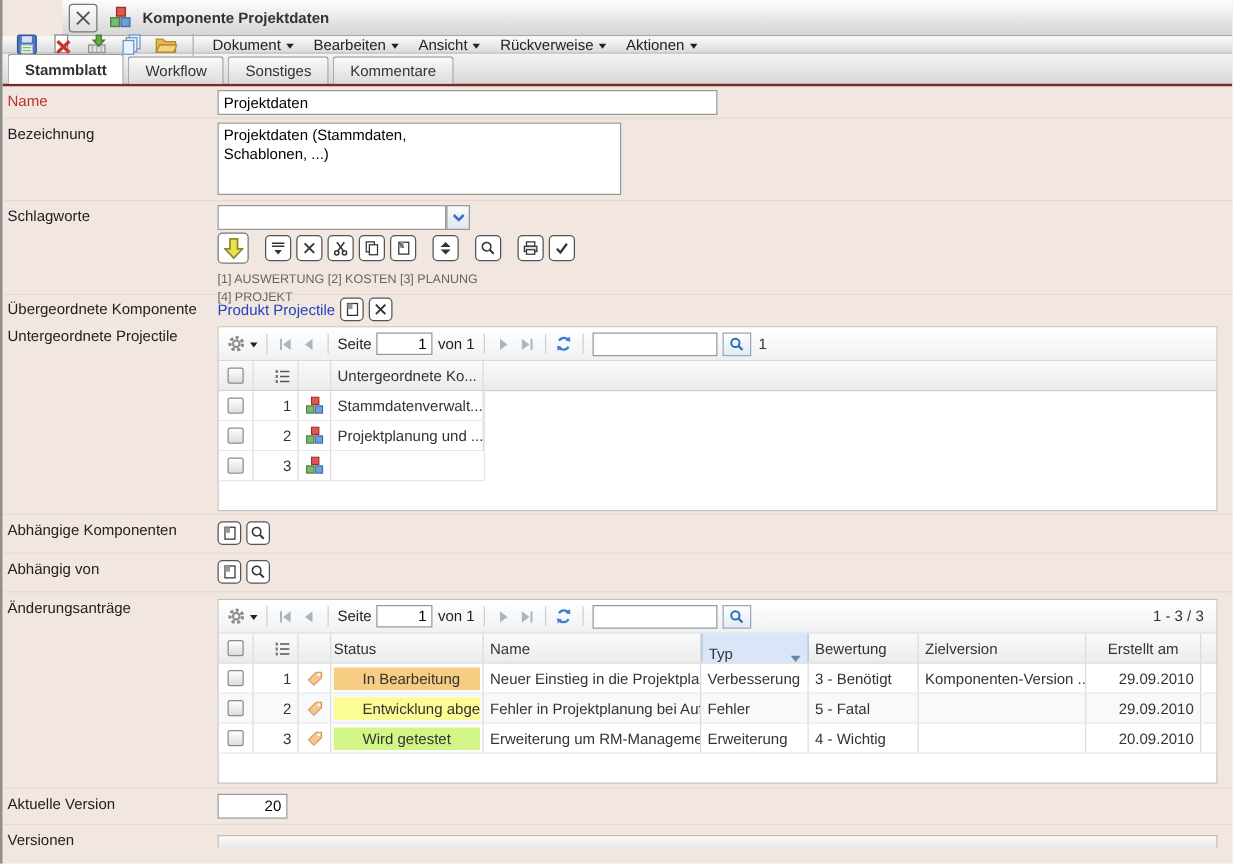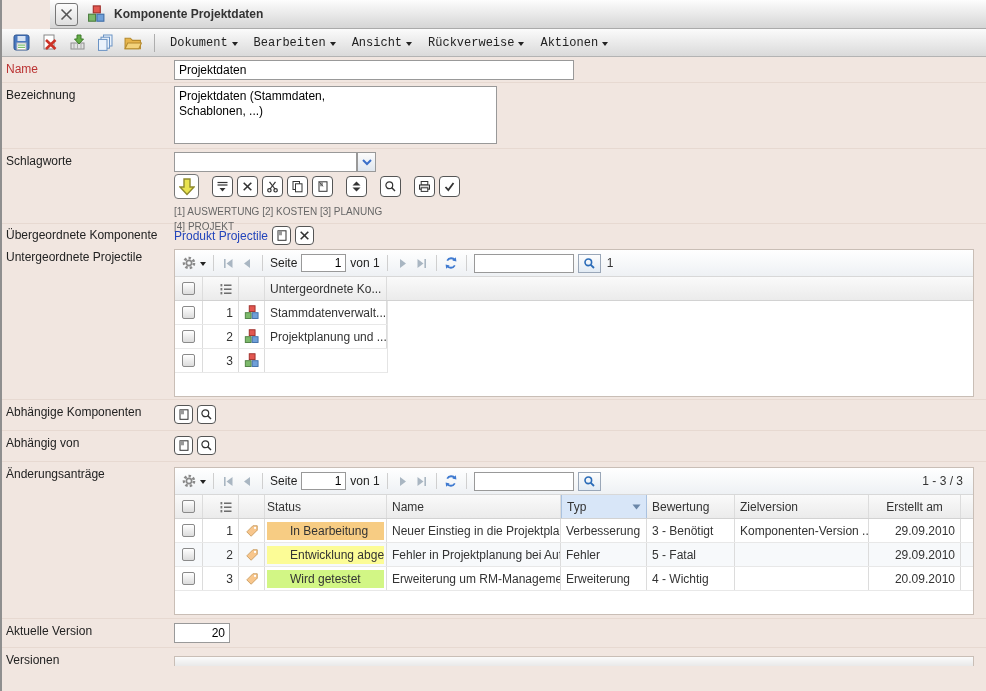--- a/index.html
+++ b/index.html
@@ -5,21 +5,21 @@
   * { margin:0; padding:0; box-sizing:border-box; }
   body { width:986px; height:691px; font-family:"Liberation Sans","DejaVu Sans",sans-serif; font-size:12px; color:#222; }
   .app { position:relative; width:986px; height:691px; overflow:hidden; background:#f1e6e0; border-left:2px solid #8f8f8f; }
 
   
   .titlebar { height:29px; background:linear-gradient(#fdfdfd,#d5d5d5); border-bottom:1px solid #aaa; display:flex; align-items:center; gap:9px; padding:0 5px;margin-left:48px; }
   .close-btn { width:23px; height:23px; border:1px solid #777; border-radius:3px; background:linear-gradient(#fcfcfc,#dedede); display:flex; align-items:center; justify-content:center; cursor:pointer; }
   .title { font-weight:bold; color:#333; }
 
   
-  .toolbar { height:28px; background:linear-gradient(#fbfbfb,#dadada); border-bottom:1px solid #b3b3b3; display:flex; align-items:center; padding:0 9px; gap:8px;font-family:Liberation Mono, monospace; }
+  .toolbar { height:14px; background:linear-gradient(#fbfbfb,#dadada); border-bottom:1px solid #b3b3b3; display:flex; align-items:center; padding:0 9px; gap:8px; }
   .tbtn { display:flex; align-items:center; justify-content:center; width:20px; height:20px; cursor:pointer; }
   .tb-sep { width:1px; height:18px; background:#aeaeae; margin:0 3px; }
   .menu-item { display:flex; align-items:center; gap:4px; padding:3px 4px; cursor:pointer; }
   .caret { width:0; height:0; border-left:3.5px solid transparent; border-right:3.5px solid transparent; border-top:4px solid #222; margin-top:2px; }
 
   
   .tabstrip { height:26px; background:linear-gradient(#f4f4f4,#d8d8d8); border-bottom:2px solid #7a2a26; display:flex; align-items:flex-end; padding-left:4px; gap:3px; }
   .tab { height:22px; padding:0 13px; display:flex; align-items:center; border:1px solid #999; border-bottom:none; border-radius:3px 3px 0 0; background:linear-gradient(#fafafa,#dcdcdc); color:#333; cursor:pointer; }
   .tab.active { height:24px; background:#fff; font-weight:bold; }
 
@@ -63,21 +63,21 @@
   .gc.fill { flex:1; border-right:none; }
   .grow { height:24px; display:flex; border-bottom:1px solid #e8e8e8; background:#fff; cursor:pointer; }
   .grow.alt { background:#f7f9fb; }
   .c-cb { width:28px; flex:0 0 28px; justify-content:center; }
   .c-num { width:36px; flex:0 0 36px; justify-content:flex-end; }
   .c-ico { width:26px; flex:0 0 26px; justify-content:center; }
   .c-sub { width:122px; flex:0 0 122px; }
   .c-status { width:122px; flex:0 0 122px; padding:0 2px; }
   .c-name { width:174px; flex:0 0 174px; }
   .c-typ { width:86px; flex:0 0 86px; }
-  .c-typ.sorted { background:#d8e6f8; border-left:1px solid #aac2e0; border-right:1px solid #aac2e0; justify-content:space-between; }
+  .c-typ.sorted { background:#d8e6f8; border-left:1px solid #aac2e0; border-right:1px solid #aac2e0; justify-content:space-between;align-items:flex-end; }
   .c-bew { width:88px; flex:0 0 88px; }
   .c-ziel { width:134px; flex:0 0 134px; }
   .c-date { width:92px; flex:0 0 92px; justify-content:flex-end; }
   .ghead .c-date { justify-content:center; }
   .c-tail { width:12px; flex:0 0 12px; border-right:none; }
   .status-badge { width:100%; padding:2px 23px; overflow:hidden; white-space:nowrap; }
   .cb { width:13px; height:13px; border:1px solid #8a8a8a; border-radius:2px; background:linear-gradient(#ffffff,#dcdcdc); cursor:pointer; }
 
   .ver-input { width:56px; height:20px; text-align:right; padding-right:12px; }
   .bottom-strip { width:800px; height:10px; background:linear-gradient(#fbfbfb,#e9e9e9); border:1px solid #c9beb6; border-bottom:none; }
@@ -157,20 +157,34 @@
     <div class="menu-item">
       <span>Rückverweise</span>
       <span class="caret"></span>
     </div>
     <div class="menu-item">
       <span>Aktionen</span>
       <span class="caret"></span>
     </div>
   </div>
 
+  <div class="tabstrip">
+    <div class="tab active">
+        <span>Stammblatt</span>
+      </div>
+    <div class="tab">
+        <span>Workflow</span>
+      </div>
+    <div class="tab">
+        <span>Sonstiges</span>
+      </div>
+    <div class="tab">
+        <span>Kommentare</span>
+      </div>
+  </div>
 
   <div class="frow" style="height:26px">
     <div class="flabel req">Name</div>
     <div class="fcontent">
       <input type="text" class="name-input" value="Projektdaten" style="">
     </div>
   </div>
 
   <div class="frow" style="height:66px">
     <div class="flabel">Bezeichnung</div>

